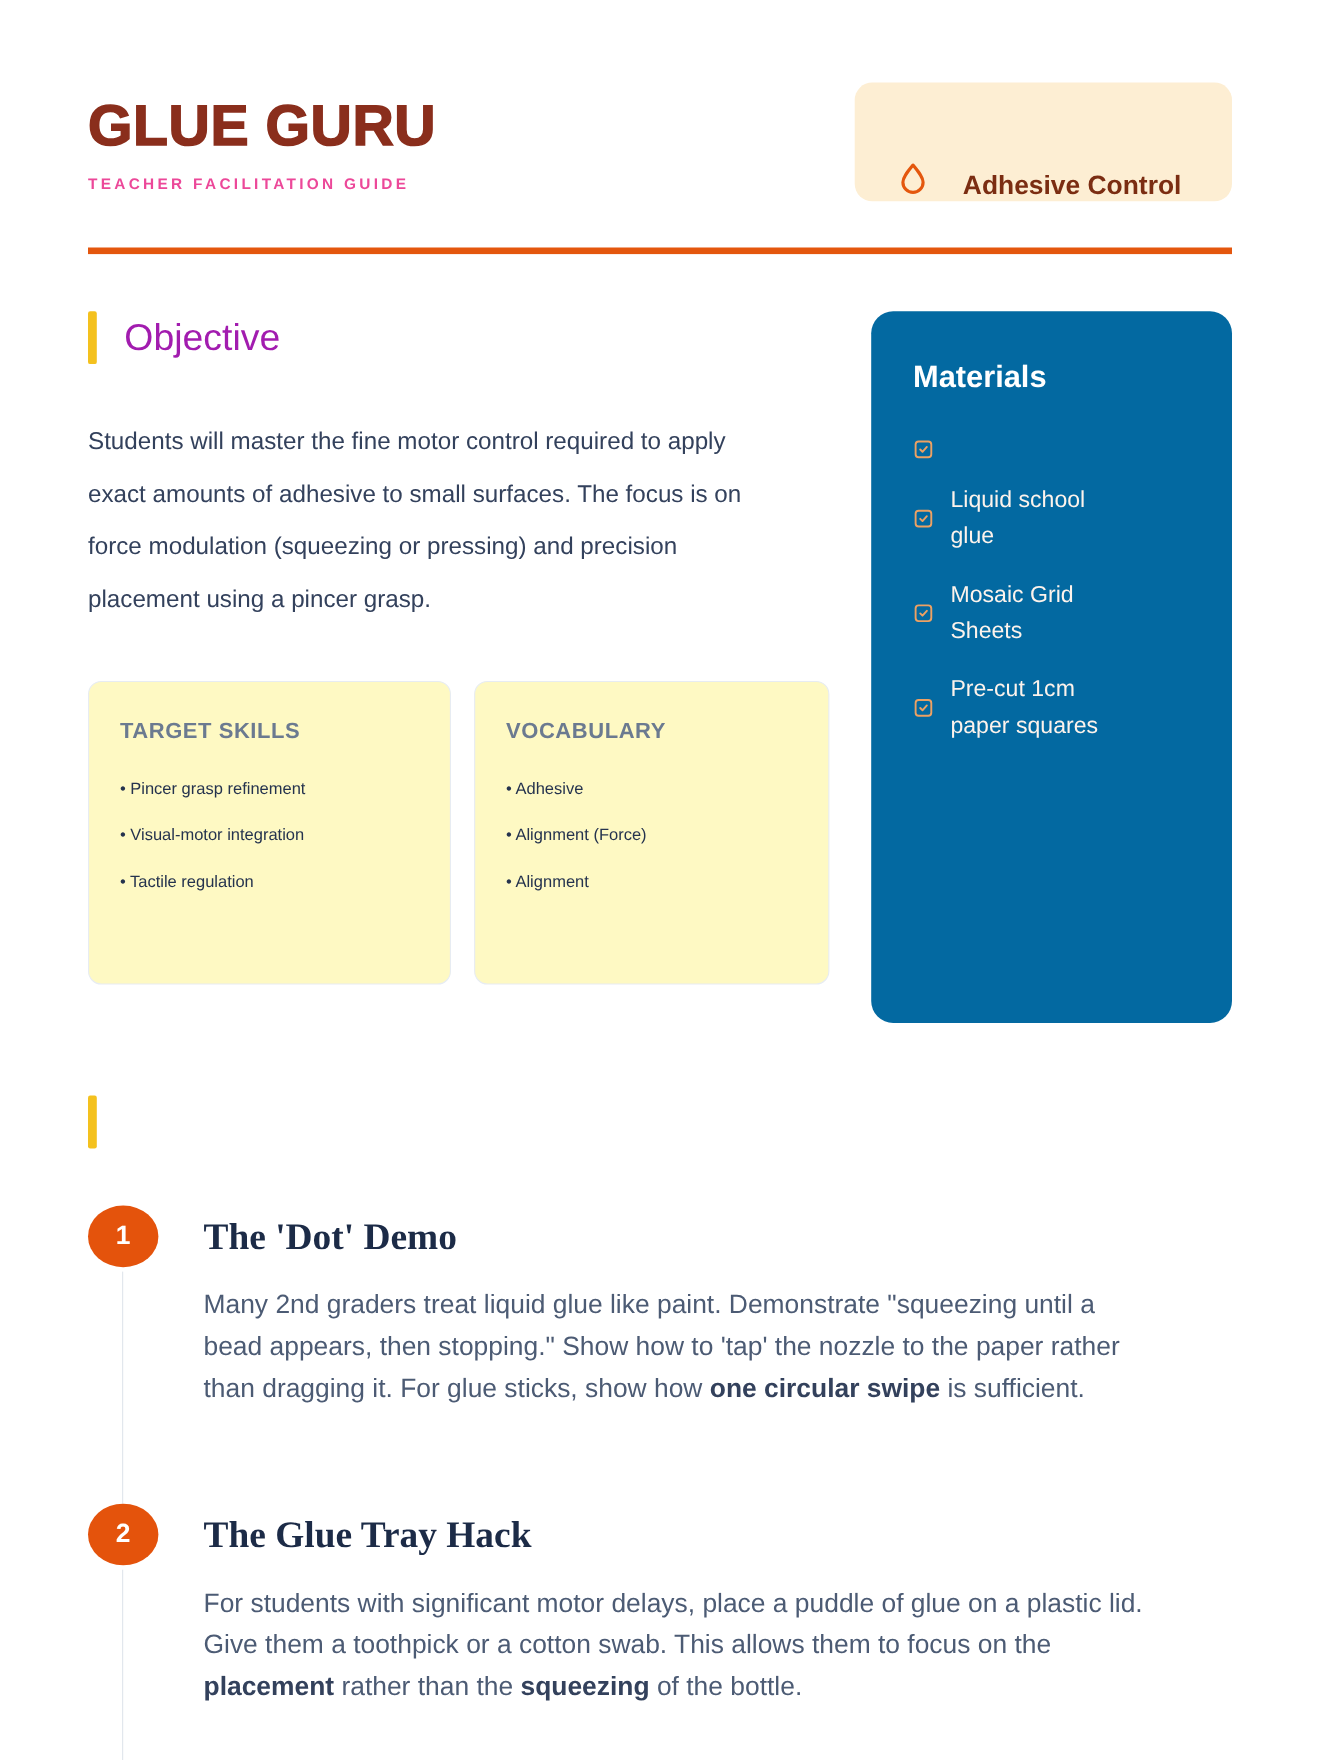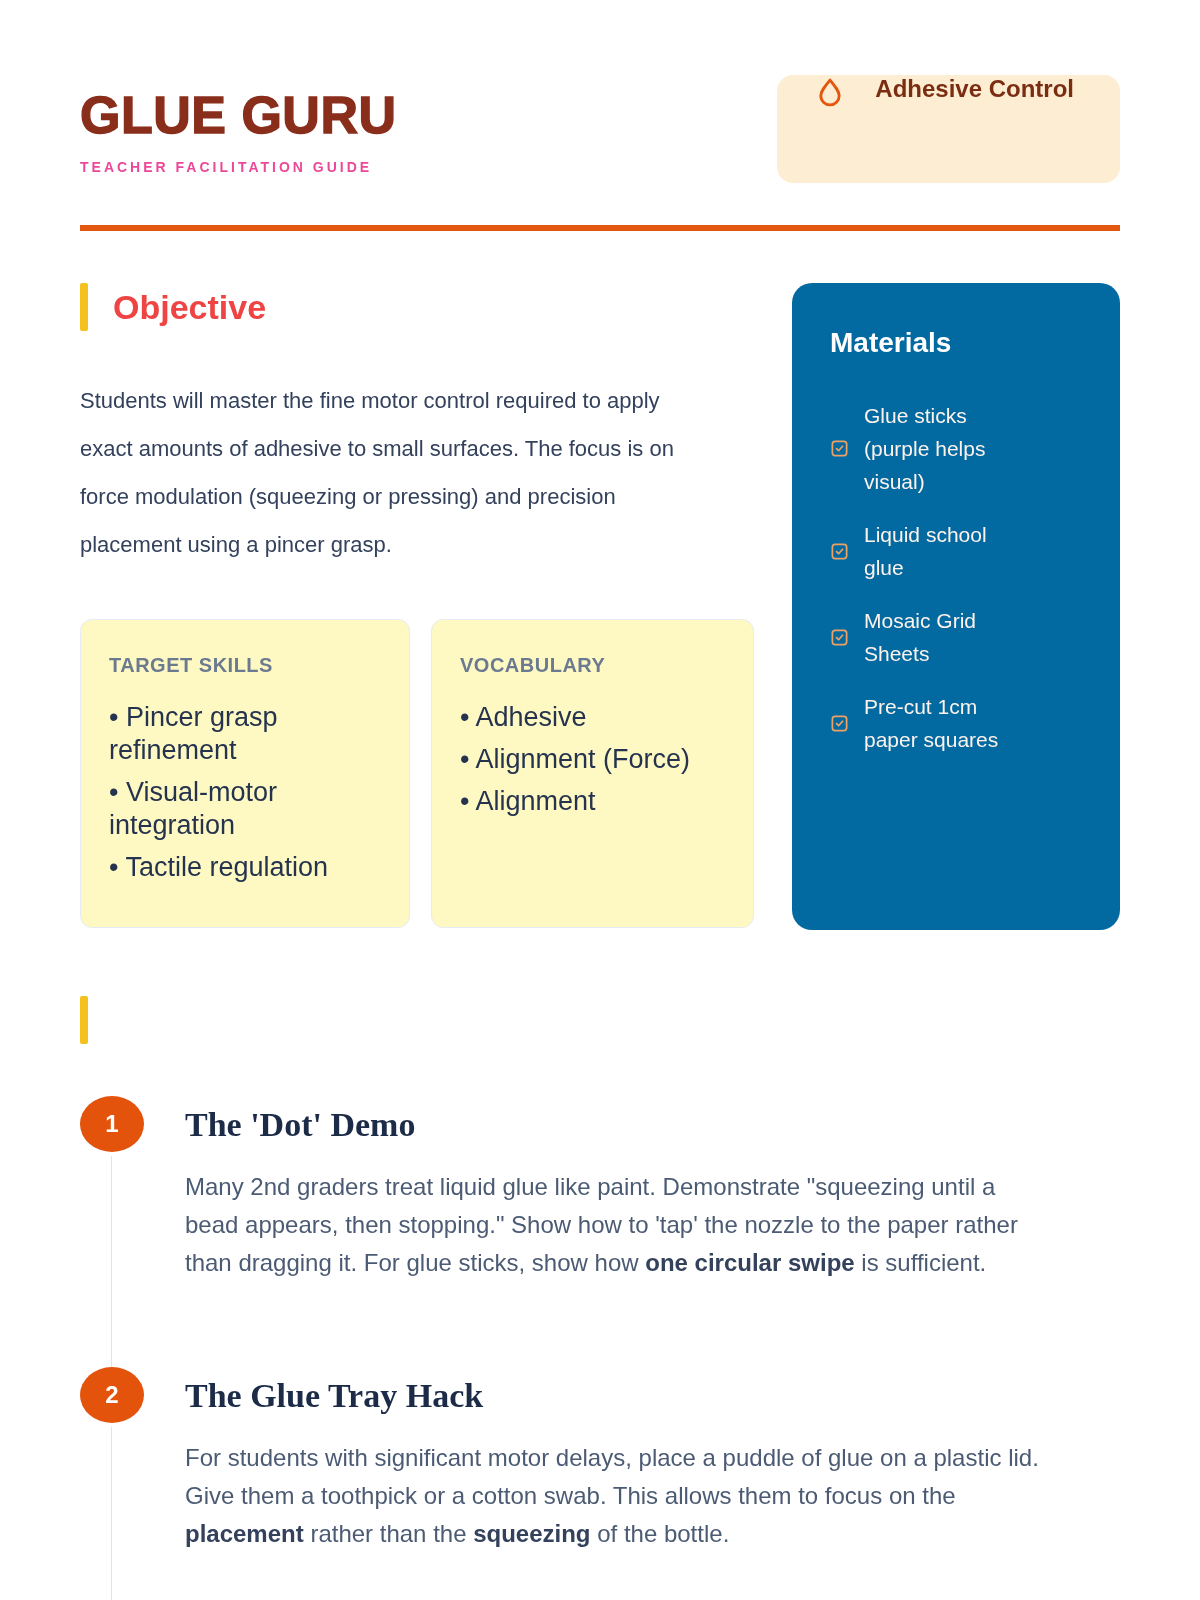--- a/index.html
+++ b/index.html
@@ -14,46 +14,46 @@
   
   header { display:flex; justify-content:space-between; align-items:flex-start; padding-top:75px; }
   .brand { padding-top:10px; }
   .brand h1 {
     margin:0; font-size:52px; font-weight:700; letter-spacing:0.5px;
     color:#8a2e1c; -webkit-text-stroke:1.4px #8a2e1c;
   }
   .subtitle { margin-top:14px; font-size:14px; font-weight:700; letter-spacing:3px; color:#ec4899; }
   .badge {
     background:#fdeed3; border-radius:16px; height:108px;
-    display:flex; align-items:flex-start; gap:26px; padding:0 46px 0 34px;
+    display:flex; align-items:flex-end; gap:26px; padding:0 46px 0 34px;
   }
   .badge-icon { display:flex; }
   .badge-label { font-size:24px; font-weight:700; color:#7b2d12; }
 
   .rule { height:6px; background:#e4570e; margin-top:42px; }
 
   
   .main { display:grid; grid-template-columns:675px 328px; gap:37px; margin-top:52px; }
 
   .sec-head { display:flex; align-items:center; gap:25px; }
   .bar { width:8px; height:48px; background:#f4c11e; border-radius:2px; flex:none; }
-  .sec-head h2 { margin:0; font-size:34px; font-weight:700; color:#ef4444; }
+  .sec-head h2 { margin:0; font-size:34px; font-weight:400; color:#a21caf; }
 
   .obj-text {
     margin:46px 0 0 0; max-width:615px;
     font-size:22px; line-height:48px; color:#33415c;
   }
 
   .cards { display:grid; grid-template-columns:330px 323px; gap:21px; margin-top:50px; }
   .card {
     background:#fef9c3; border:1px solid #e7ecf2; border-radius:12px;
     padding:34px 28px; min-height:206px; box-sizing:content-box;
   }
   .card-heading { font-size:20px; font-weight:700; letter-spacing:0.5px; color:#6b7a90; }
-  .card-list { margin-top:24px; max-width:245px; font-size:27px; line-height:33px; color:#25334e; }
+  .card-list { margin-top:24px; max-width:245px; font-size:15px; line-height:33px; color:#25334e; }
   .bullet-item { margin-bottom:9px; }
   .bullet-item::before { content:"• "; }
 
   
   .materials {
     background:#0369a1; border-radius:20px; padding:44px 38px;
     height:647px; box-sizing:border-box; color:#fdf3ec;
   }
   .materials h3 { margin:0; font-size:28px; font-weight:700; color:#ffffff; }
   .mat-list { margin-top:40px; display:flex; flex-direction:column; gap:20px; }
@@ -129,21 +129,20 @@
     <aside class="materials">
       <h3>Materials</h3>
       <div class="mat-list">
   <div class="mat-item">
     <span class="mat-icon">
       <svg width="19" height="19" viewBox="0 0 24 24" fill="none" stroke="#eda163" stroke-width="2.2" stroke-linecap="round" stroke-linejoin="round">
         <rect x="3" y="3" width="18" height="18" rx="3.5"></rect>
         <path d="M8.3 12.2l2.6 2.6 5-5.6"></path>
       </svg>
     </span>
-    <span class="mat-text">Glue sticks (purple helps visual)</span>
   </div>
 
   <div class="mat-item">
     <span class="mat-icon">
       <svg width="19" height="19" viewBox="0 0 24 24" fill="none" stroke="#eda163" stroke-width="2.2" stroke-linecap="round" stroke-linejoin="round">
         <rect x="3" y="3" width="18" height="18" rx="3.5"></rect>
         <path d="M8.3 12.2l2.6 2.6 5-5.6"></path>
       </svg>
     </span>
     <span class="mat-text">Liquid school glue</span>

